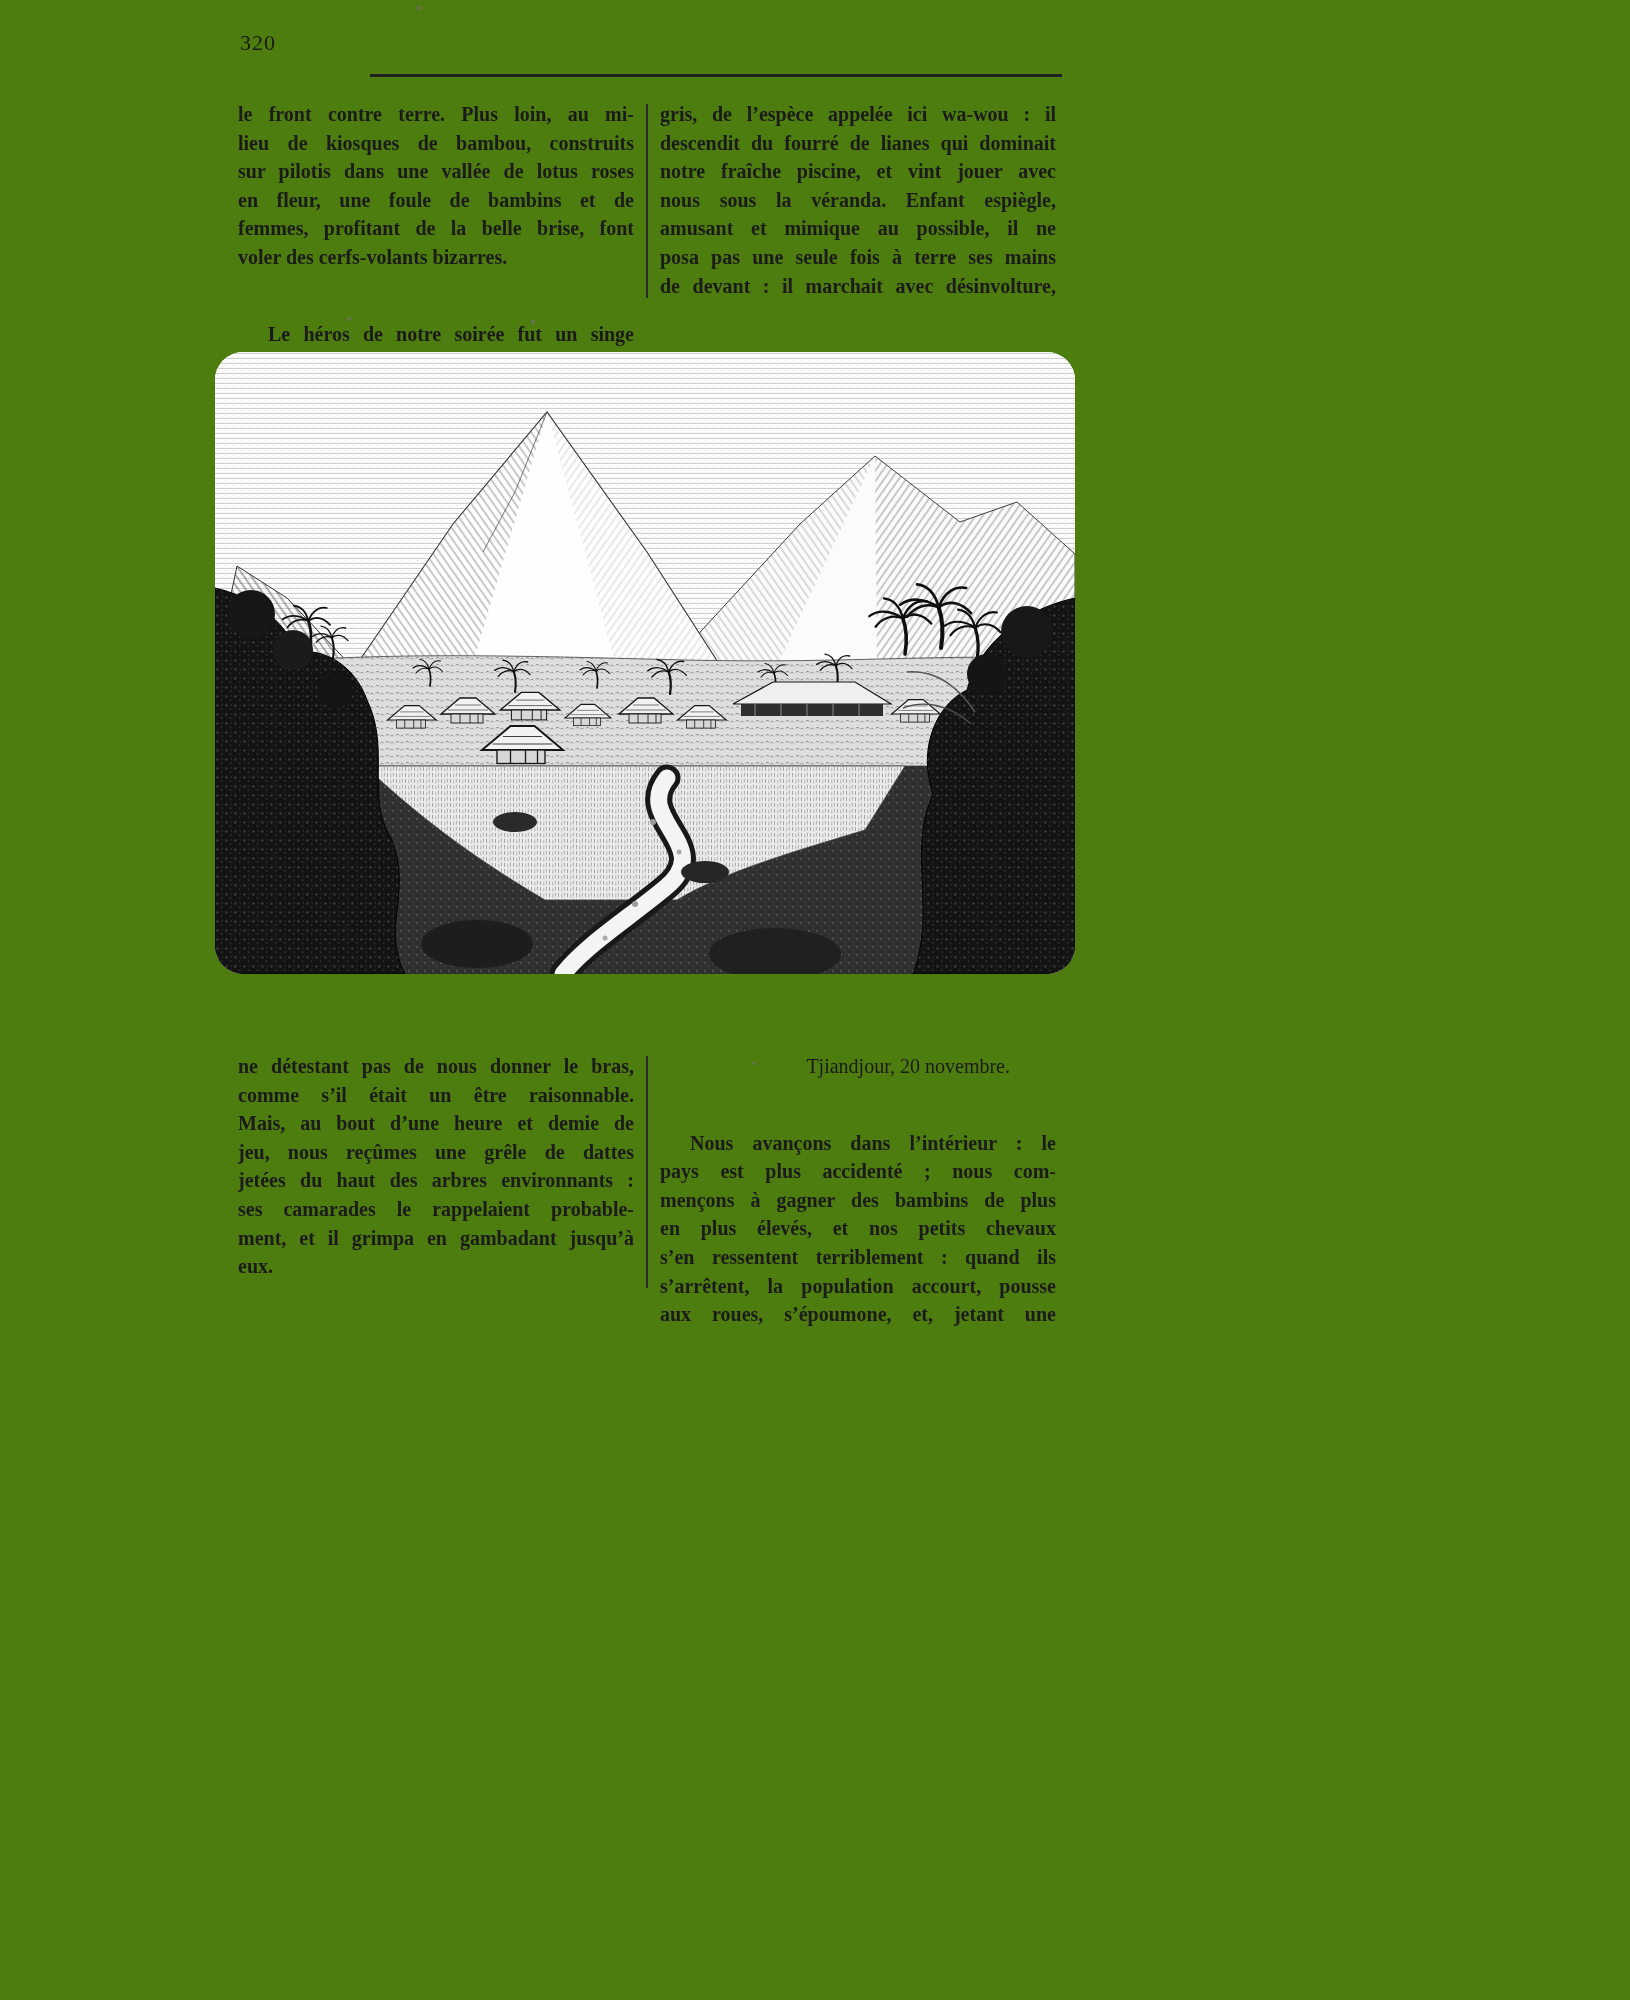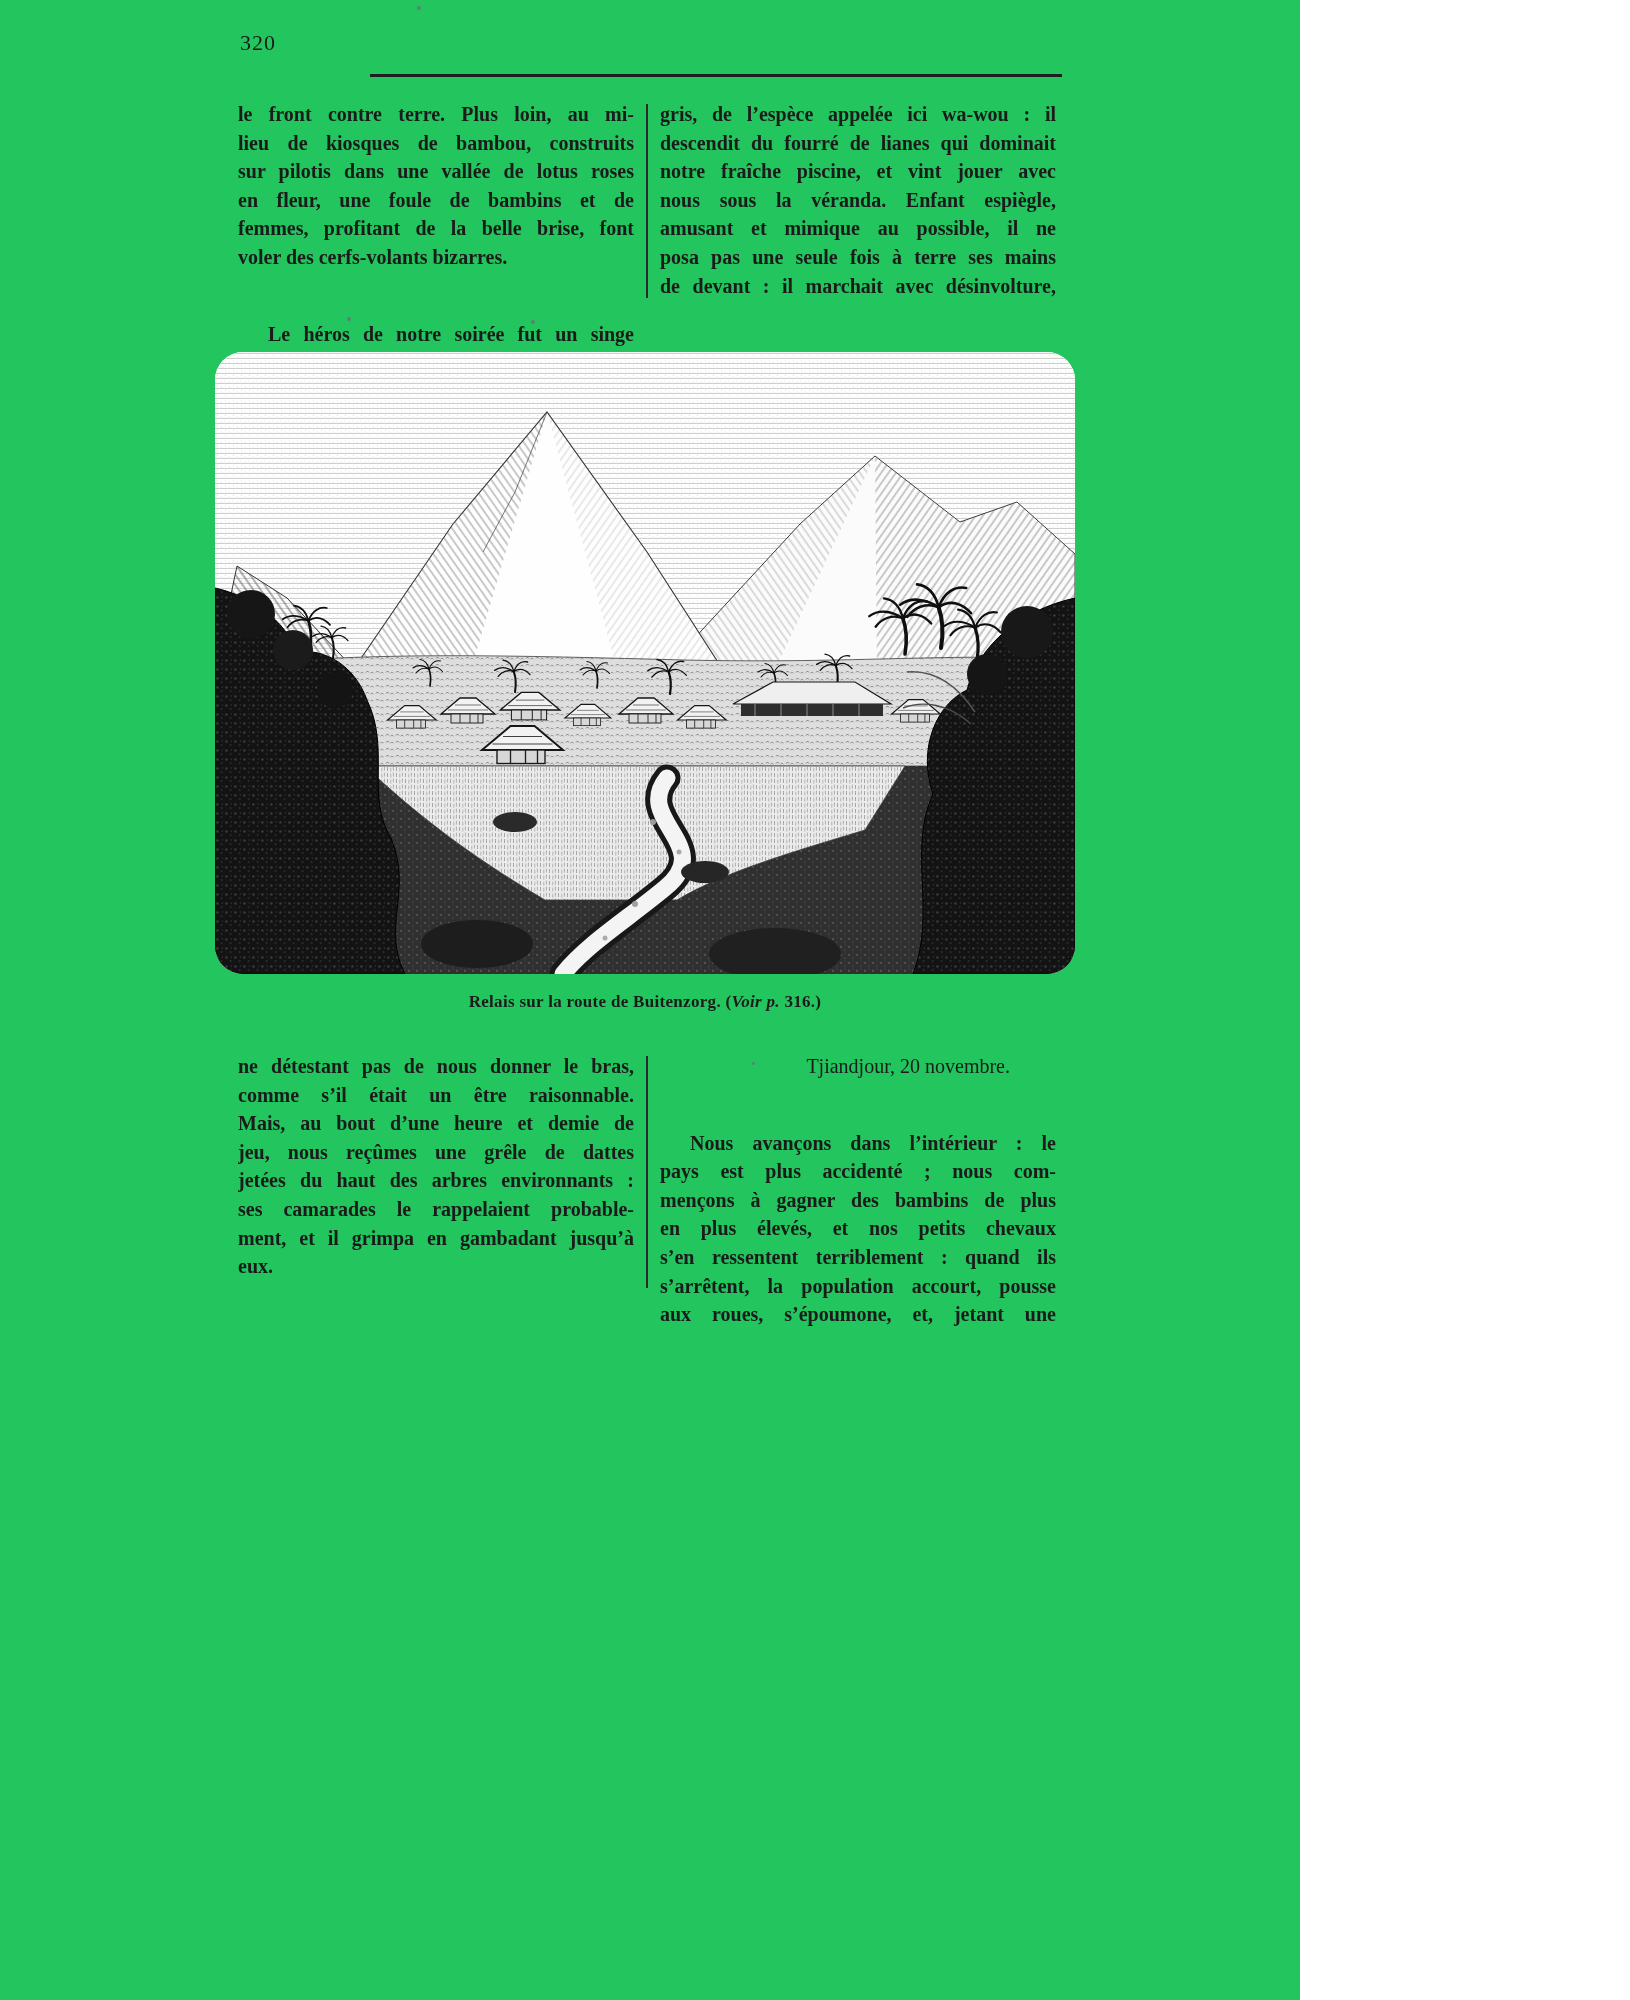--- a/index.html
+++ b/index.html
@@ -1,19 +1,19 @@
 <!DOCTYPE html>
 <html><head>
 <meta charset="utf-8">
 <style>
   * { margin:0; padding:0; box-sizing:border-box; }
   html,body { background:#ffffff; }
   .page {
-    position:relative; width:1300px; height:2000px;
-    background:#22c55e; overflow:hidden;
+    position:relative; width:1630px; height:2000px;
+    background:#4d7c0f; overflow:hidden;
     font-family:"Liberation Serif","DejaVu Serif",serif;
     color:#1b1b1b;
   }
   .pagenum { position:absolute; left:240px; top:30px; font-size:22px; letter-spacing:1px; }
   .runhead {
     position:absolute; left:238px; top:29px; width:820px;
     text-align:center; font-size:21px; font-weight:bold; letter-spacing:3px;
   }
   .headrule { position:absolute; left:370px; top:74px; width:692px; height:2.5px; background:#1f1f1f; }
   .col { position:absolute; font-size:20px; line-height:28.6px; }
@@ -213,23 +213,20 @@
 
       <g>
         <ellipse cx="262" cy="592" rx="56" ry="24" fill="#1d1d1d"></ellipse>
         <ellipse cx="560" cy="602" rx="66" ry="26" fill="#202020"></ellipse>
         <ellipse cx="490" cy="520" rx="24" ry="11" fill="#262626"></ellipse>
         <ellipse cx="300" cy="470" rx="22" ry="10" fill="#2a2a2a"></ellipse>
       </g>
     </svg>
   </div>
 
-  <div class="caption">
-    <span>Relais sur la route de Buitenzorg. (</span><span class="it">Voir p.</span><span> 316.)</span>
-  </div>
 
   <div class="col" style="left:238px;top:1052px;width:396px;">
     <div class="line">ne détestant pas de nous donner le bras,</div>
     <div class="line">comme s’il était un être raisonnable.</div>
     <div class="line">Mais, au bout d’une heure et demie de</div>
     <div class="line">jeu, nous reçûmes une grêle de dattes</div>
     <div class="line">jetées du haut des arbres environnants :</div>
     <div class="line">ses camarades le rappelaient probable-</div>
     <div class="line">ment, et il grimpa en gambadant jusqu’à</div>
     <div class="line end">eux.</div>

